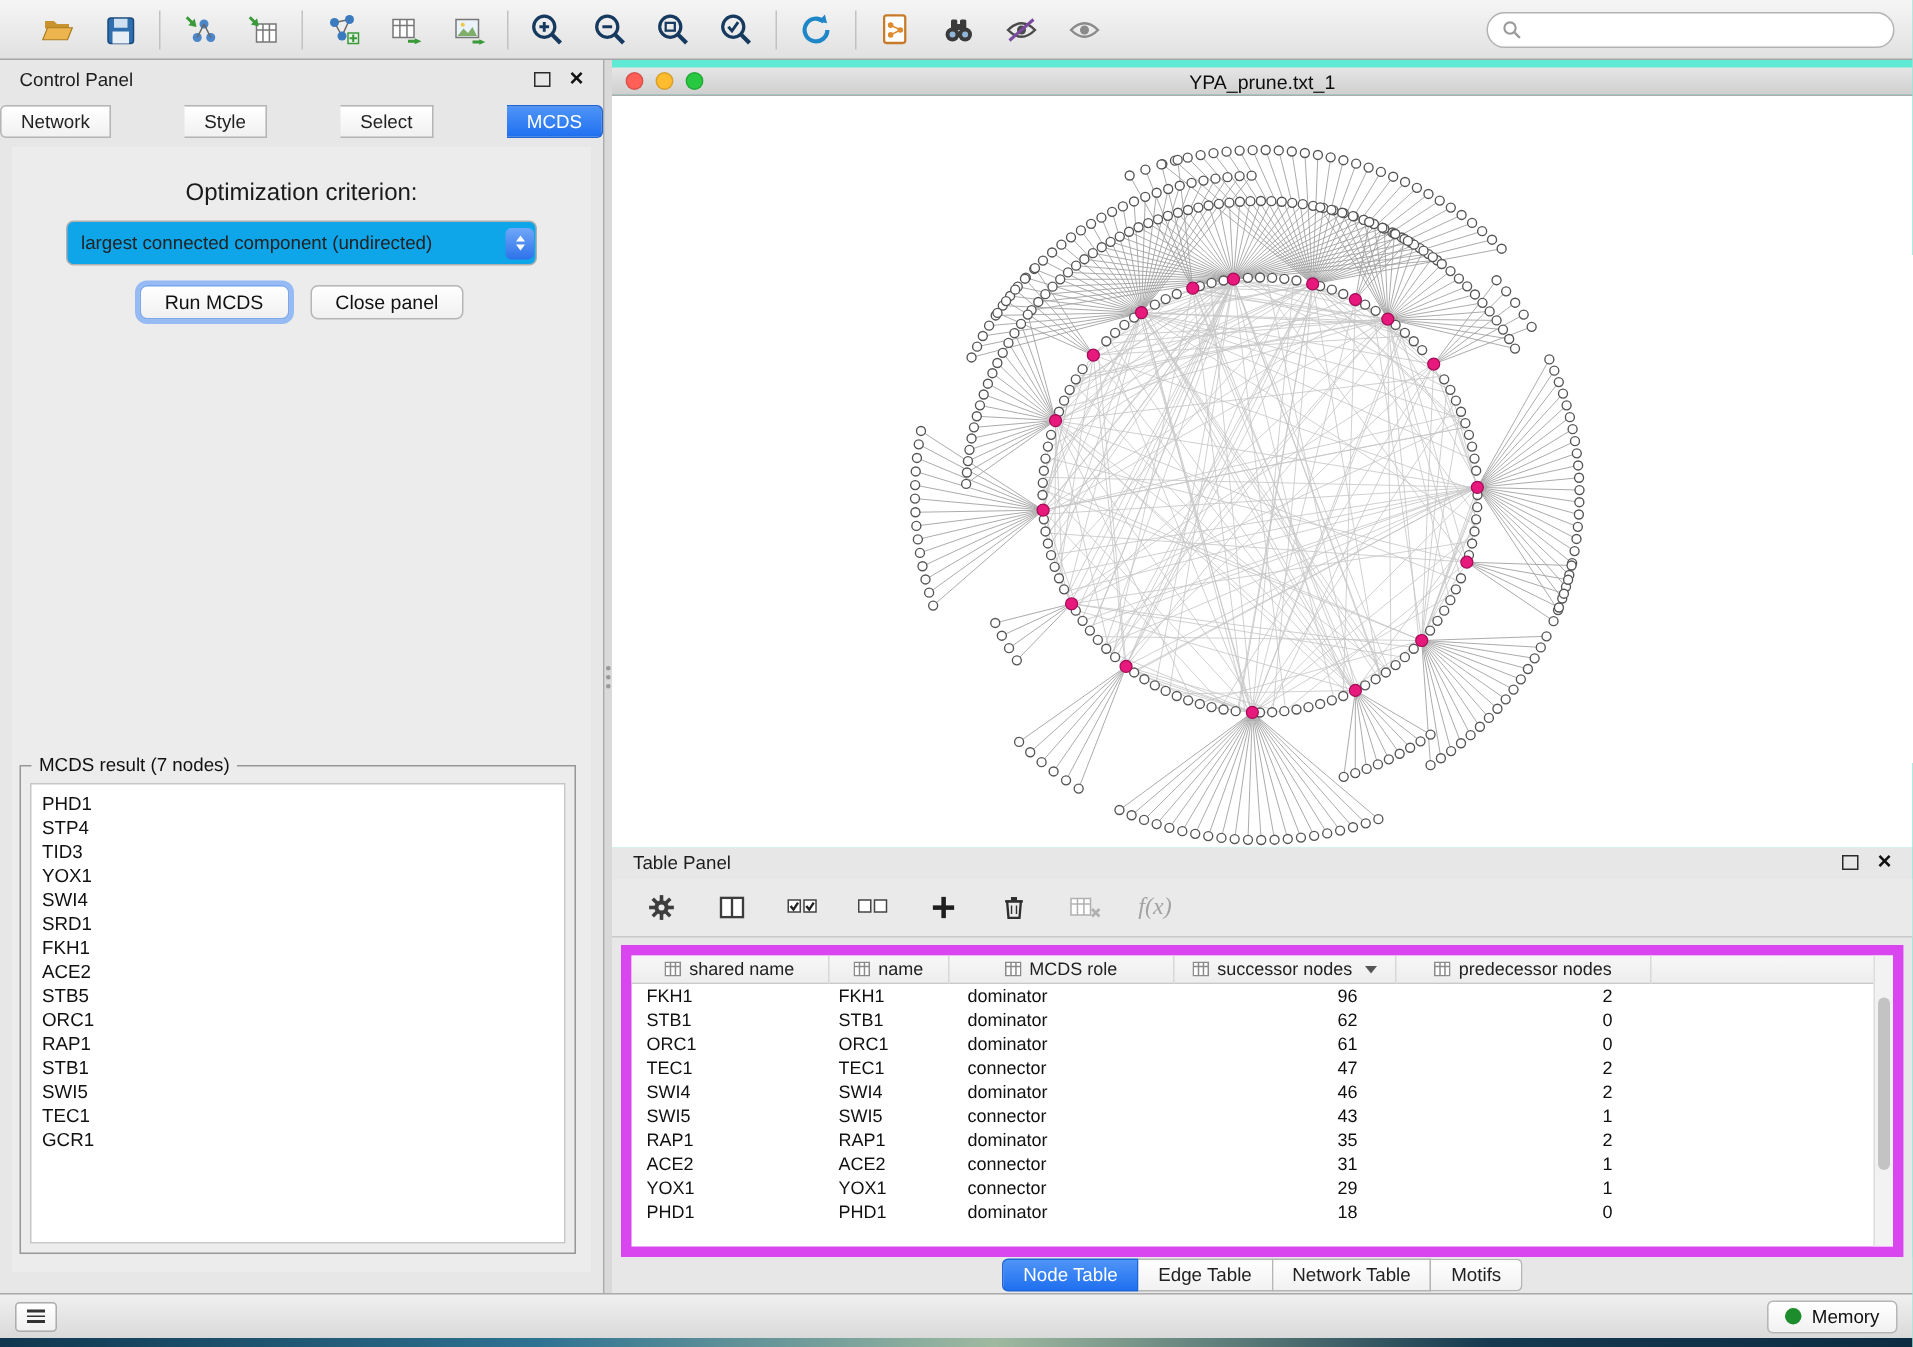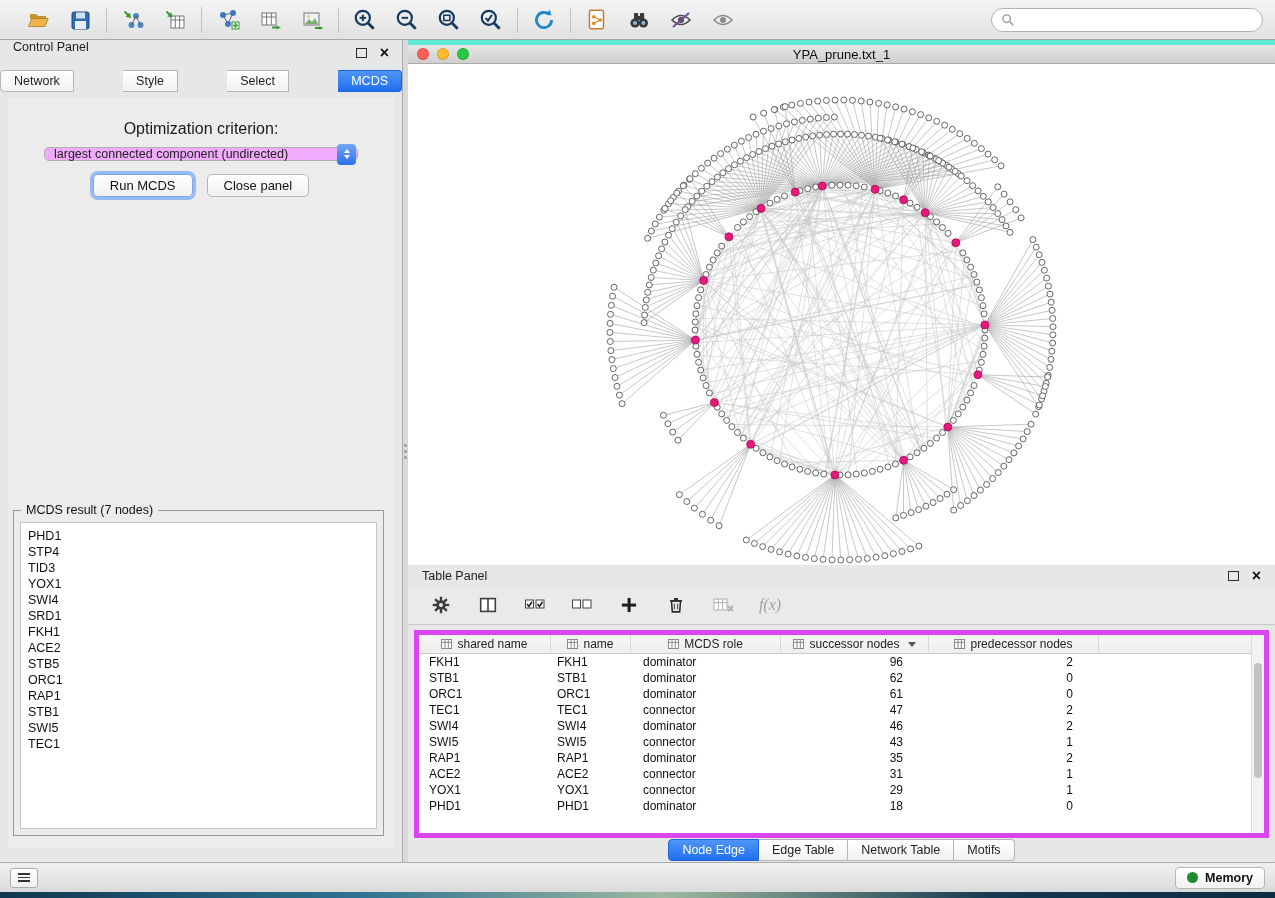--- a/index.html
+++ b/index.html
@@ -15,33 +15,33 @@
   .search-box input{border:none;outline:none;flex:1;font-size:12px;background:transparent;font-family:"Liberation Sans",sans-serif;}
 
   
   .main{display:flex;height:822px;}
   .control-panel{width:403px;background:#e7e7e7;border-right:1px solid #ababab;position:relative;}
   .splitter{width:5px;background:#d9d9d9;display:flex;flex-direction:column;align-items:center;justify-content:center;gap:3px;}
   .splitter i{width:3px;height:3px;border-radius:50%;background:#9a9a9a;display:block;}
   .right-col{flex:1;display:flex;flex-direction:column;background:#5eead4;padding-top:5px;}
 
   
-  .cp-header{height:26px;display:flex;padding:0 13px;}
+  .cp-header{height:26px;display:flex;align-items:center;padding:0 13px;}
   .panel-title{font-size:12.5px;color:#1d1d1d;}
   .panel-header-icons{margin-left:auto;display:flex;gap:13px;align-items:center;}
   .float-icon{width:11px;height:10px;border:1.6px solid #2b2b2b;display:inline-block;}
   .close-glyph{font-size:16px;font-weight:bold;color:#111;line-height:12px;}
   .cp-tabs{display:flex;justify-content:space-between;margin-top:4px;gap:12px;}
   .seg-tab{padding:2px 13px;font-size:12.5px;line-height:16px;background:linear-gradient(#ffffff,#f1f1f1);border:1px solid #b5b5b5;border-left:none;color:#222;}
   .seg-tab:first-child{border-left:1px solid #b5b5b5;border-radius:4px 0 0 4px;}
   .seg-tab:last-child{border-radius:0 4px 4px 0;}
   .seg-tab.active{background:linear-gradient(#4f95f7,#1f6ff0);border-color:#1e65d8;color:#fff;}
   .cp-content{position:absolute;left:8px;right:8px;top:58px;bottom:14px;background:#ececec;}
   .opt-label{text-align:center;margin-top:22px;font-size:16px;color:#1a1a1a;}
-  .dropdown{margin:9px auto 0;width:314px;height:14px;background:#f0abfc;border:1px solid #b0b0b0;border-radius:5px;display:flex;align-items:center;position:relative;}
+  .dropdown{margin:9px auto 0;width:314px;height:30px;background:#0ea5e9;border:1px solid #b0b0b0;border-radius:5px;display:flex;align-items:center;position:relative;}
   .dropdown-value{flex:1;font-size:12.5px;padding:0 9px;white-space:nowrap;overflow:hidden;}
   .dropdown-stepper{width:19px;height:21px;border-radius:4px;background:linear-gradient(#6fa7f8,#2d72ea);margin-right:1px;display:flex;flex-direction:column;align-items:center;justify-content:center;gap:2px;}
   .chev-up{width:0;height:0;border-left:3.5px solid transparent;border-right:3.5px solid transparent;border-bottom:4px solid #fff;}
   .chev-dn{width:0;height:0;border-left:3.5px solid transparent;border-right:3.5px solid transparent;border-top:4px solid #fff;}
   .btn-row{display:flex;justify-content:center;gap:14px;margin-top:13px;}
   .push-btn{font-family:"Liberation Sans",sans-serif;font-size:13px;padding:3px 16px;background:linear-gradient(#ffffff,#f0f0f0);border:1px solid #b6b6b6;border-radius:5px;color:#111;}
   .push-btn.focus{box-shadow:0 0 0 3px rgba(80,145,250,.55);border-color:#7aa8ef;}
   .mcds-group{position:absolute;left:5px;right:10px;top:412px;bottom:12px;border:1px solid #979797;}
   .mcds-group-title{position:absolute;top:-8px;left:7px;background:#ececec;padding:0 5px;font-size:12.5px;color:#111;}
   .mcds-list{position:absolute;left:6px;right:6px;top:11px;bottom:6px;background:#fff;border:1px solid #c6c6c6;padding:5px 7px;overflow:hidden;}
@@ -55,40 +55,40 @@
   .net-title{position:absolute;left:0;right:0;text-align:center;font-size:13px;color:#0d0d0d;}
   .net-canvas{height:501px;background:#fff;position:relative;}
   .net-canvas svg{position:absolute;inset:0;}
 
   
   .table-panel{height:297px;background:#e7e7e7;display:flex;flex-direction:column;}
   .tp-header{height:24px;display:flex;align-items:center;padding:0 14px;}
   .tp-toolbar{height:44px;display:flex;align-items:center;gap:21px;padding:0 20px;background:#eaeaea;border-bottom:1px solid #c9c9c9;}
   .tp-tool{display:flex;align-items:center;justify-content:center;width:26px;height:26px;background:transparent;border:none;}
   .fx{font-family:"Liberation Serif",serif;font-style:italic;font-size:16px;color:#a3a3a3;}
-  .table-wrap{height:236px;margin:5px 6px 0 6px;background:#fff;border:5px solid #d946ef;position:relative;overflow:hidden;}
+  .table-wrap{height:236px;margin:5px 6px 0 6px;background:#fff;border:7px solid #d946ef;position:relative;overflow:hidden;}
   .t-header{display:flex;height:19px;background:linear-gradient(#f7f7f7,#ededed);border-bottom:1px solid #c9c9c9;}
   .th{display:flex;align-items:center;justify-content:center;gap:5px;font-size:12px;color:#222;border-right:1px solid #d8d8d8;height:19px;}
   .th-filler{flex:1;border-right:none;}
   .sort-chev{width:0;height:0;border-left:4px solid transparent;border-right:4px solid transparent;border-top:5px solid #555;margin-left:3px;}
   .t-body{position:absolute;left:0;right:13px;top:19px;bottom:0;overflow:hidden;}
   .tr{display:flex;height:16px;}
   .td{font-size:12px;line-height:16px;height:16px;padding:0 6px;white-space:nowrap;overflow:hidden;color:#111;}
   .td-0{padding-left:10px;}
   .td-2{padding-left:12px;}
   .td-3,.td-4{text-align:right;padding-right:26px;}
   .v-scroll{position:absolute;right:0;top:0;bottom:0;width:13px;background:#f2f2f2;border-left:1px solid #ddd;}
   .v-thumb{position:absolute;left:2px;right:2px;top:28px;height:115px;background:#c3c3c3;border-radius:5px;}
   .tp-tabs{height:28px;display:flex;align-items:center;justify-content:center;background:#e7e7e7;}
 
   
   .status-bar{height:30px;background:linear-gradient(#f0f0f0,#dadada);border-top:1px solid #ababab;display:flex;align-items:center;padding:0 10px;}
   .menu-btn{width:28px;height:20px;border:1px solid #adadad;border-radius:3px;background:linear-gradient(#fff,#f0f0f0);display:flex;flex-direction:column;align-items:center;justify-content:center;gap:2px;}
   .menu-btn i{display:block;width:12px;height:1.6px;background:#333;}
-  .memory-btn{margin-left:auto;height:22px;border:1px solid #b6b6b6;border-radius:4px;background:linear-gradient(#fff,#f1f1f1);display:flex;align-items:center;gap:7px;padding:0 11px;font-size:12.5px;color:#111;font-family:"Liberation Sans",sans-serif;font-weight:bold;}
+  .memory-btn{margin-left:auto;height:22px;border:1px solid #b6b6b6;border-radius:4px;background:linear-gradient(#fff,#f1f1f1);display:flex;align-items:center;gap:7px;padding:0 11px;font-size:12.5px;color:#111;font-family:"Liberation Sans",sans-serif;}
   .green-dot{width:11px;height:11px;border-radius:50%;background:#1d8c2c;display:inline-block;}
   .wallpaper{height:6px;background:linear-gradient(90deg,#10374f,#2e7292 28%,#9fb9a0 52%,#15394f 78%,#0d2c42);}
 </style>
 </head>
 <body>
 
 <div class="toolbar">
   <div class="tb-group">
     <button class="tb-btn">
       <svg width="26" height="24" viewBox="0 0 24 24">
@@ -289,20 +289,21 @@
             <div class="mcds-item">SWI4</div>
             <div class="mcds-item">SRD1</div>
             <div class="mcds-item">FKH1</div>
             <div class="mcds-item">ACE2</div>
             <div class="mcds-item">STB5</div>
             <div class="mcds-item">ORC1</div>
             <div class="mcds-item">RAP1</div>
             <div class="mcds-item">STB1</div>
             <div class="mcds-item">SWI5</div>
             <div class="mcds-item">TEC1</div>
+            <div class="mcds-item">GCR1</div>
           </div>
       </div>
     </div>
   </div>
 
   <div class="splitter">
       <i></i>
       <i></i>
       <i></i>
     </div>
@@ -1361,21 +1362,21 @@
               <div class="td td-2" style="width: 150px;">dominator</div>
               <div class="td td-3" style="width: 148px;">18</div>
               <div class="td td-4" style="width: 170px;">0</div>
             </div>
           </div>
         <div class="v-scroll">
             <div class="v-thumb"></div>
           </div>
       </div>
       <div class="tp-tabs">
-          <div class="seg-tab active">Node Edge</div>
+          <div class="seg-tab active">Node Table</div>
           <div class="seg-tab">Edge Table</div>
           <div class="seg-tab">Network Table</div>
           <div class="seg-tab">Motifs</div>
         </div>
     </div>
 
   </div>
 </div>
 
 <div class="status-bar">

